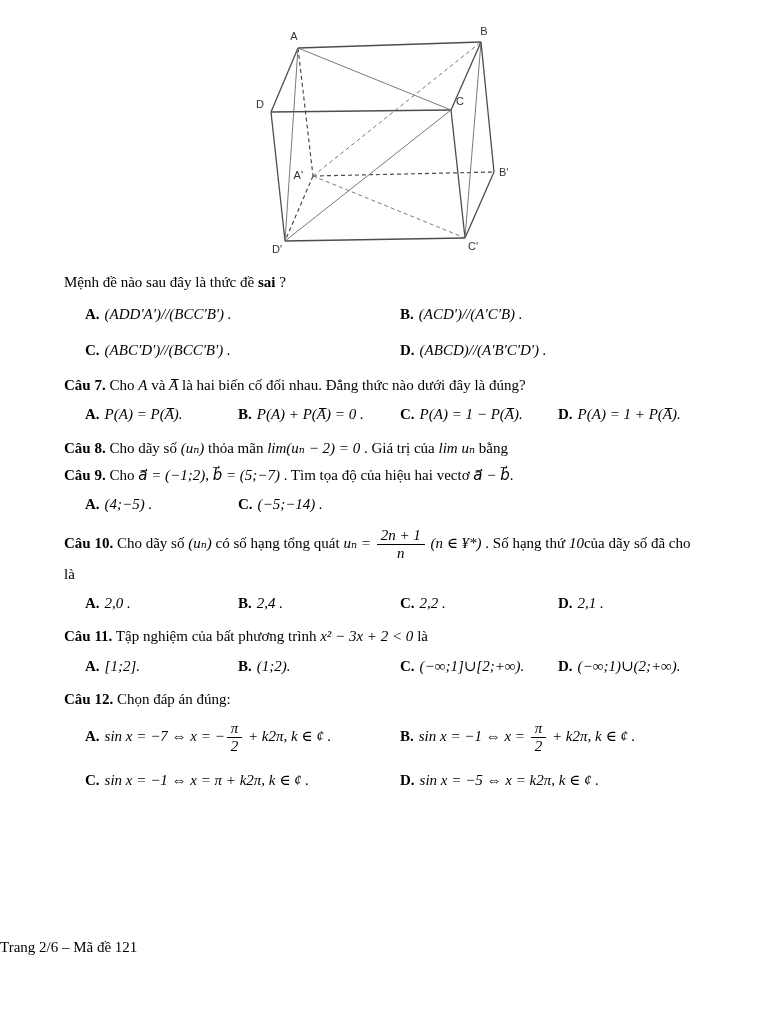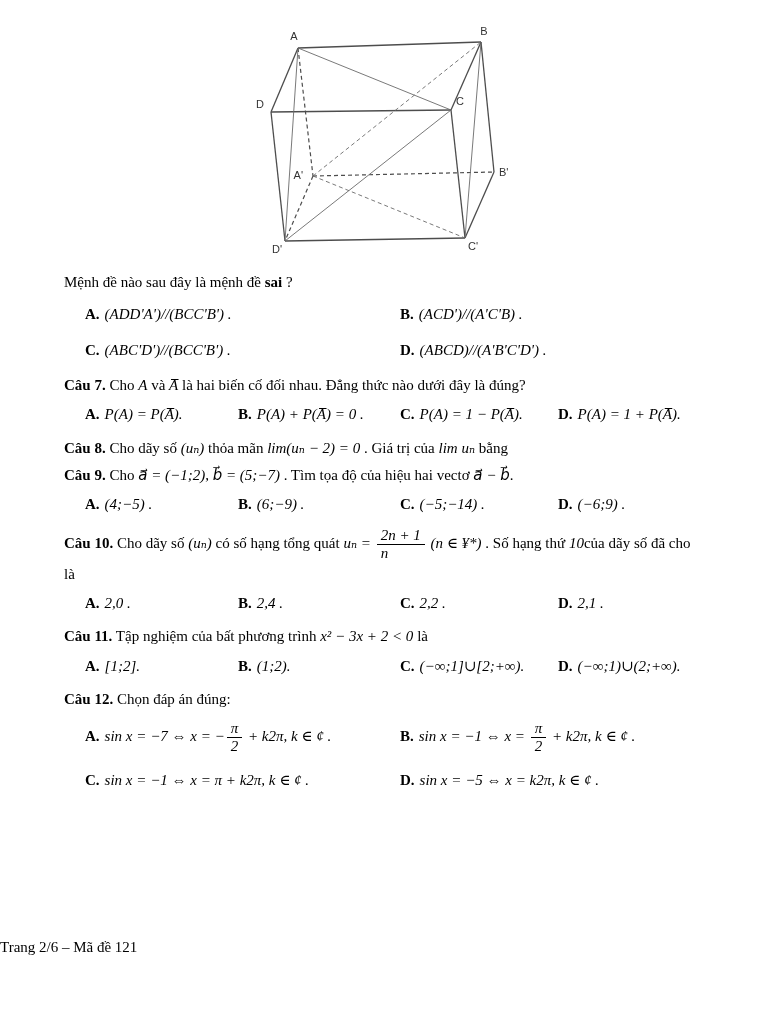--- a/index.html
+++ b/index.html
@@ -24,21 +24,21 @@
     padding-left: 21px; margin: 6px 0 10px;
   }
   .opts2 {
     display: grid; grid-template-columns: 315px 1fr; row-gap: 13px;
     padding-left: 21px; margin: 8px 0 12px;
   }
   .opt { white-space: nowrap; }
   .optlabel { font-weight: bold; margin-right: 5px; }
   .frac {
     display: inline-flex; flex-direction: column; vertical-align: middle;
-    text-align: left; line-height: 1.12; margin: 1px 2px; font-style: italic;
+    text-align: center; line-height: 1.12; margin: 1px 2px; font-style: italic;
   }
   .frac .fnum { border-bottom: 1px solid #000; padding: 0 4px; }
   .frac .fden { padding: 0 4px; }
   .footer {
     position: absolute; left: 0; right: 0; top: 936px; text-align: left;
   }
 </style>
 </head>
 <body>
 
@@ -77,21 +77,21 @@
       <text x="203" y="79" text-anchor="start">C</text>
       <text x="11" y="82" text-anchor="end">D</text>
       <text x="50" y="153" text-anchor="end">A'</text>
       <text x="246" y="150" text-anchor="start">B'</text>
       <text x="215" y="224" text-anchor="start">C'</text>
       <text x="29" y="227" text-anchor="end">D'</text>
     </svg>
   </div>
 
   <div class="q">
-    <div class="stem"><span>Mệnh đề nào sau đây là mệnh đề </span><span class="qlabel">sai</span><span> ?</span></div>
+    <div class="stem"><span>Mệnh đề nào sau đây là thức đề </span><span class="qlabel">sai</span><span> ?</span></div>
     <div class="opts2">
       <div class="opt"><span class="optlabel">A.</span><span class="math">(ADD'A')//(BCC'B') .</span></div>
       <div class="opt"><span class="optlabel">B.</span><span class="math">(ACD')//(A'C'B) .</span></div>
       <div class="opt"><span class="optlabel">C.</span><span class="math">(ABC'D')//(BCC'B') .</span></div>
       <div class="opt"><span class="optlabel">D.</span><span class="math">(ABCD)//(A'B'C'D') .</span></div>
     </div>
   </div>
 
   <div class="q">
     <div class="stem"><span class="qlabel">Câu 7.</span><span> Cho </span><span class="math">A</span><span> và </span><span class="math">A̅</span><span> là hai biến cố đối nhau. Đẳng thức nào dưới đây là đúng?</span></div>
@@ -104,23 +104,21 @@
   </div>
 
   <div class="q">
     <div class="stem"><span class="qlabel">Câu 8.</span><span> Cho dãy số </span><span class="math">(uₙ)</span><span> thỏa mãn </span><span class="math">lim(uₙ − 2) = 0</span><span> . Giá trị của </span><span class="math">lim uₙ</span><span> bằng</span></div>
   </div>
 
   <div class="q">
     <div class="stem"><span class="qlabel">Câu 9.</span><span> Cho </span><span class="math">a⃗ = (−1;2)</span><span>, </span><span class="math">b⃗ = (5;−7)</span><span> . Tìm tọa độ của hiệu hai vectơ </span><span class="math">a⃗ − b⃗</span><span>.</span></div>
     <div class="opts4">
       <div class="opt"><span class="optlabel">A.</span><span class="math">(4;−5) .</span></div>
-      <div class="opt"><span class="optlabel">B.</span><span class="math">(6;−9) .</span></div>
       <div class="opt"><span class="optlabel">C.</span><span class="math">(−5;−14) .</span></div>
-      <div class="opt"><span class="optlabel">D.</span><span class="math">(−6;9) .</span></div>
     </div>
   </div>
 
   <div class="q">
     <div class="stem"><span class="qlabel">Câu 10.</span><span> Cho dãy số </span><span class="math">(uₙ)</span><span> có số hạng tổng quát </span><span class="math">uₙ = </span><span class="frac">
           <span class="fnum">2n + 1</span>
           <span class="fden">n</span>
         </span><span class="math"> (n ∈ ¥*)</span><span> . Số hạng thứ </span><span class="math">10</span><span>của dãy số đã cho là</span></div>
     <div class="opts4">
       <div class="opt"><span class="optlabel">A.</span><span class="math">2,0 .</span></div>

